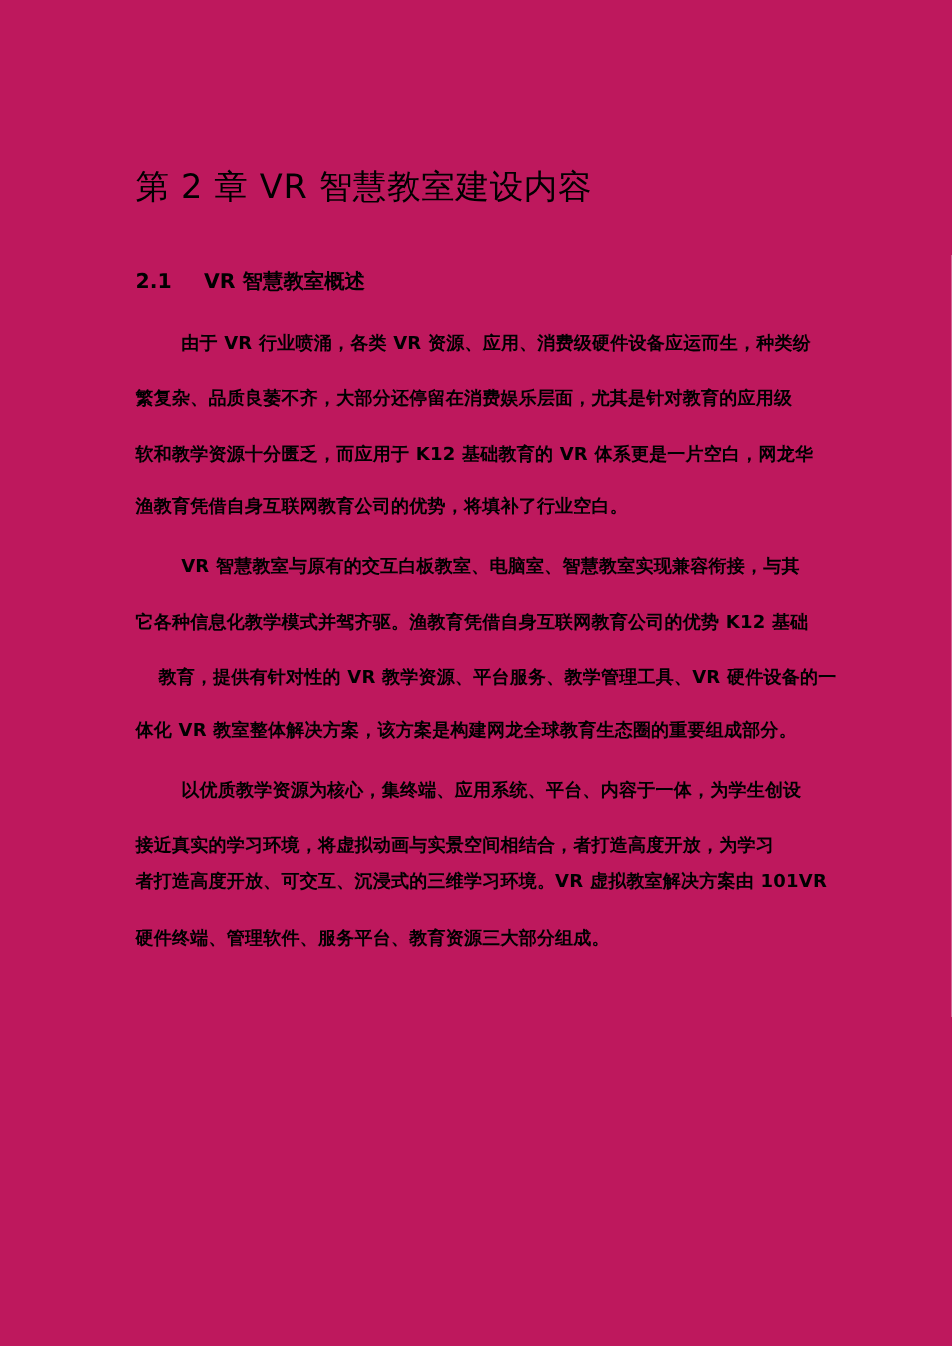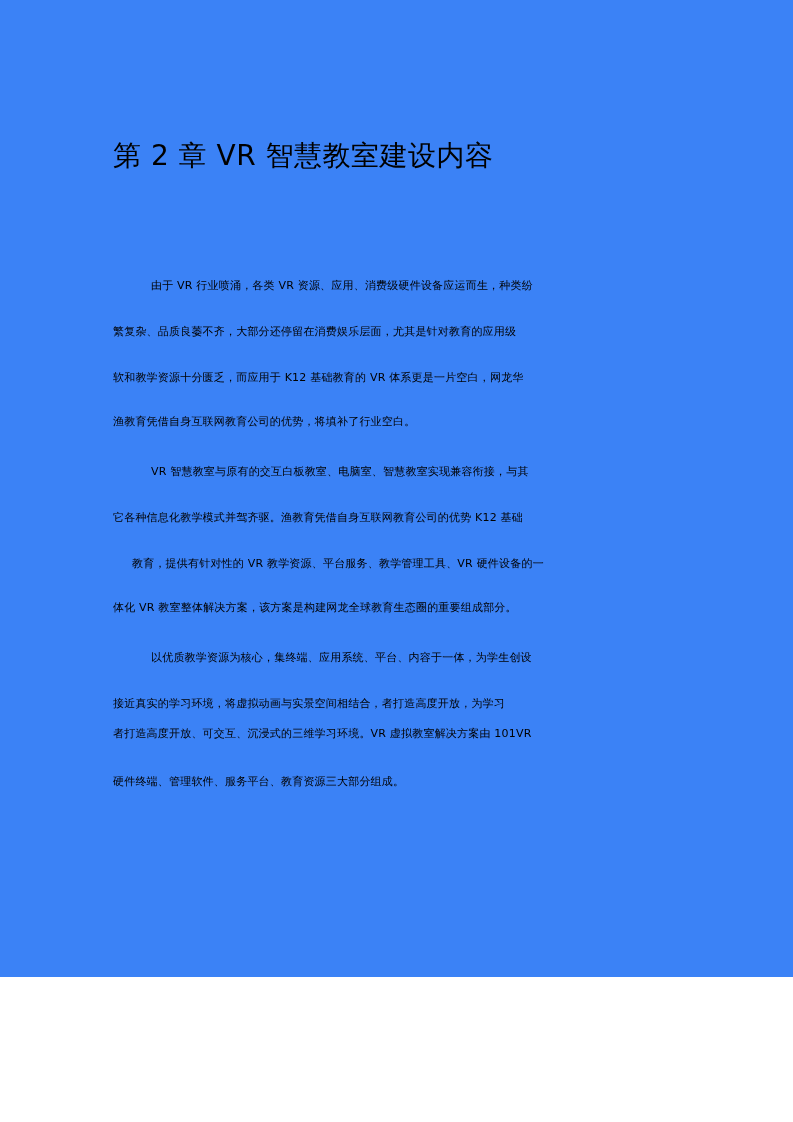--- a/index.html
+++ b/index.html
@@ -11,22 +11,22 @@
       width: 793px;
       height: 1122px;
       position: relative;
       overflow: hidden;
       font-family: "DejaVu Sans", "Liberation Sans", sans-serif;
       color: #000000;
     }
     .page {
       position: absolute;
       left: 0; top: 0;
-      width: 793px; height: 977px;
-      background: #3b82f6;
+      width: 793px; height: 1122px;
+      background: #be185d;
     }
     .chapter-title {
       position: absolute;
       left: 113px;
       top: 138px;
       font-size: 28px;
       font-weight: normal;
       line-height: 36px;
       margin: 0;
       white-space: nowrap;
@@ -47,34 +47,38 @@
       width: 57px;
     }
     .body {
       position: absolute;
       left: 113px;
       width: 570px;
     }
     .line {
       position: absolute;
       left: 0;
-      font-size: 11px;
+      font-size: 15px;
       line-height: 20px;
       white-space: nowrap;
       letter-spacing: 0.2px;
+      font-weight: bold;
     }
     .indent { left: 38px; }
   </style>
 </head>
 <body>
 
 <div class="page">
 
   <h1 class="chapter-title">第 2 章  VR 智慧教室建设内容</h1>
 
+  <h2 class="section-title">
+    <span class="num">2.1</span><span>VR 智慧教室概述</span>
+  </h2>
 
   <div class="body" style="top:0;">
 
     <div>
       <div class="line indent" style="top:276px;">由于 VR 行业喷涌，各类 VR 资源、应用、消费级硬件设备应运而生，种类纷</div>
       <div class="line" style="top:322px;">繁复杂、品质良萎不齐，大部分还停留在消费娱乐层面，尤其是针对教育的应用级</div>
       <div class="line" style="top:368px;">软和教学资源十分匮乏，而应用于 K12 基础教育的 VR 体系更是一片空白，网龙华</div>
       <div class="line" style="top:412px;">渔教育凭借自身互联网教育公司的优势，将填补了行业空白。</div>
     </div>
 

